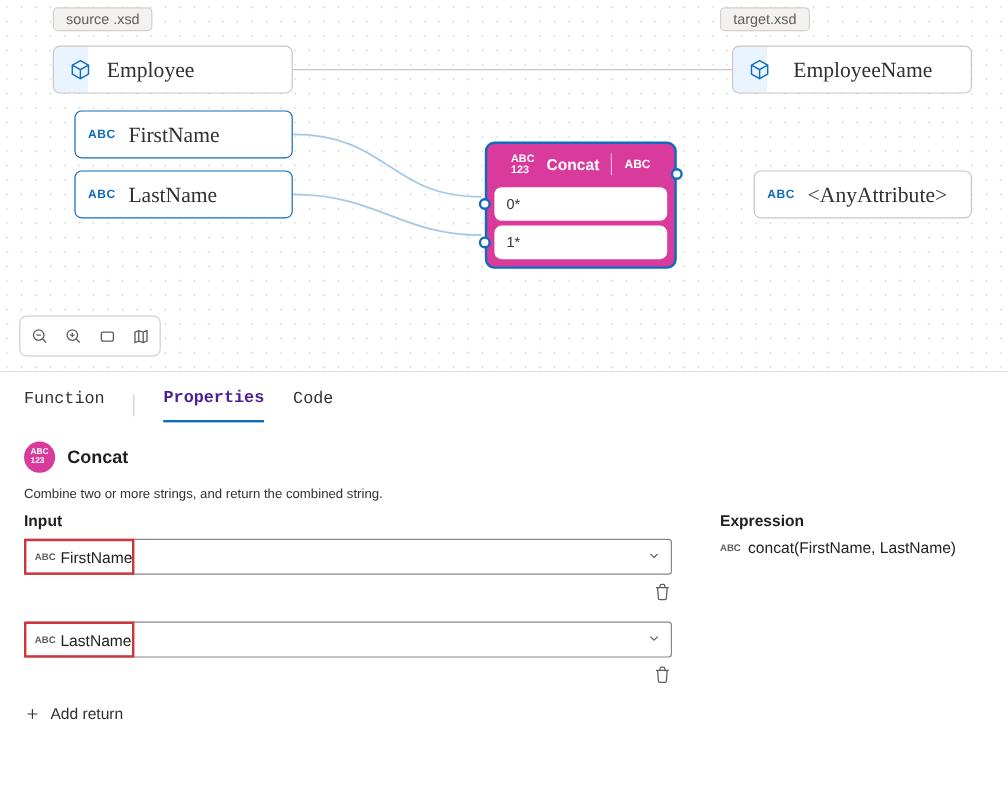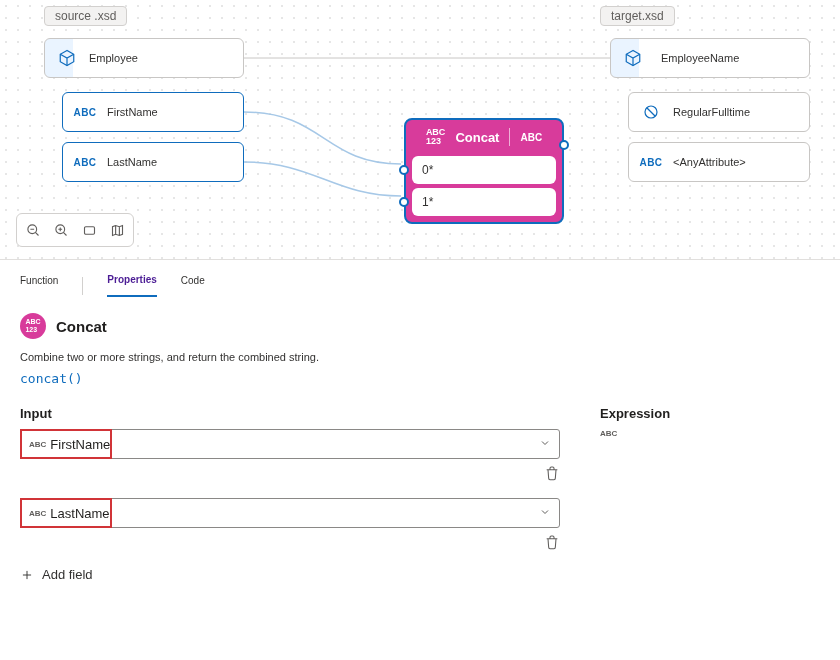--- a/index.html
+++ b/index.html
@@ -6,21 +6,21 @@
   body {
     margin: 0;
     font-family: "Segoe UI", -apple-system, sans-serif;
     font-size: 13px;
     color: #201f1e;
     background: #fff;
     width: 840px;
   }
   .canvas {
     position: relative;
-    height: 260px;
+    height: 310px;
     background-image: radial-gradient(circle, #e6e6e6 1px, transparent 1px);
     background-size: 12px 12px;
     background-position: 0 0;
     border-bottom: 1px solid #e1dfdd;
   }
   .file-tab {
     position: absolute;
     font-size: 12px;
     color: #605e5c;
     background: #f3f2f1;
@@ -40,21 +40,21 @@
     padding: 0 10px;
     gap: 10px;
   }
   .node.selected { border: 1.5px solid #0f6cbd; }
   .node.root { background: linear-gradient(90deg,#eaf4ff 28px,#fff 28px); }
   .node .icon-box {
     width: 24px;
     display:flex;align-items:center;justify-content:center;
     color:#0f6cbd;
   }
-  .node .label { font-size: 11px; color:#323130; white-space:nowrap; overflow:hidden; text-overflow:ellipsis;}
+  .node .label { font-size: 18px; color:#323130; white-space:nowrap; overflow:hidden; text-overflow:ellipsis;font-family:Liberation Serif, serif;}
   .abc { font-weight:700; font-size:10px; color:#0f6cbd; letter-spacing:0.5px; }
   .concat-node {
     position:absolute;
     width: 160px;
     background:#d83b9b;
     border:2px solid #0f6cbd;
     border-radius:8px;
     padding:6px;
   }
   .concat-head {
@@ -80,21 +80,21 @@
   .toolbar {
     position:absolute;left:16px;bottom:12px;
     display:flex;gap:4px;background:#fff;border:1px solid #d2d0ce;
     border-radius:6px;padding:4px;
   }
   .tool-btn{width:24px;height:24px;display:flex;align-items:center;justify-content:center;
     color:#605e5c;border-radius:4px;cursor:pointer;}
   svg.connector{position:absolute;pointer-events:none;}
   
   .tabs { display:flex;gap:24px;padding:14px 20px 0;align-items:center;}
-  .tab { font-size:10px;color:#323130;padding-bottom:10px;cursor:pointer;}
+  .tab { font-size:14px;color:#323130;padding-bottom:10px;cursor:pointer;font-family:Liberation Mono, monospace;}
   .tab.active{ color:#4c1d95;font-weight:600;border-bottom:2px solid #0f6cbd;}
   .tab-sep{width:1px;height:18px;background:#d2d0ce;}
   .panel { padding: 16px 20px; }
   .fn-title{display:flex;align-items:center;gap:10px;margin-bottom:12px;}
   .fn-badge{width:26px;height:26px;border-radius:50%;background:#d83b9b;
     display:flex;flex-direction:column;align-items:center;justify-content:center;
     color:#fff;font-size:7px;font-weight:700;line-height:8px;}
   .fn-name{font-size:15px;font-weight:600;}
   .desc{font-size:11px;color:#323130;margin-bottom:8px;}
   .code{font-family:Consolas,monospace;color:#0f6cbd;font-size:13px;margin-bottom:20px;}
@@ -150,29 +150,20 @@
 
   <div class="node root" style="top:38px;left:610px;width:200px;gap:16px;">
     <span class="icon-box">
       <svg width="18" height="18" viewBox="0 0 24 24" fill="none" stroke="#0f6cbd" stroke-width="1.6">
           <path d="M12 2 3 7v10l9 5 9-5V7l-9-5Z"></path>
           <path d="M3 7l9 5 9-5M12 22V12"></path>
         </svg>
     </span>
     <span class="label">EmployeeName</span>
   </div>
-  <div class="node" style="top:92px;left:628px;">
-    <span class="icon-box">
-      <svg width="16" height="16" viewBox="0 0 24 24" fill="none" stroke="#0f6cbd" stroke-width="1.8">
-          <circle cx="12" cy="12" r="9"></circle>
-          <path d="M6 6l12 12"></path>
-        </svg>
-    </span>
-    <span class="label">RegularFulltime</span>
-  </div>
   <div class="node" style="top:142px;left:628px;">
     <span class="icon-box abc">ABC</span>
     <span class="label">&lt;AnyAttribute&gt;</span>
   </div>
 
   <div class="concat-node" style="top:118px;left:404px;">
     <div class="concat-head">
       <div class="abc-white">ABC<br>123</div>
       <span>Concat</span>
       <div class="divider"></div>
@@ -229,21 +220,20 @@
   <div class="tab active"><span>Properties</span></div>
   <div class="tab"><span>Code</span></div>
 </div>
 
 <div class="panel">
   <div class="fn-title">
     <div class="fn-badge">ABC<br>123</div>
     <div class="fn-name">Concat</div>
   </div>
   <div class="desc">Combine two or more strings, and return the combined string.</div>
-  <div class="code">concat()</div>
 
   <div class="cols">
     <div class="col-left">
       <div class="section-label">Input</div>
 
       <div class="input-row">
         <div class="red-box"></div>
         <span class="abc-sm">ABC</span>
         <span class="val">FirstName</span>
         <span class="chev">
@@ -271,24 +261,25 @@
       <div class="trash">
         <svg width="16" height="16" viewBox="0 0 24 24" fill="none" stroke="#605e5c" stroke-width="1.6">
             <path d="M4 7h16M9 7V5a2 2 0 0 1 2-2h2a2 2 0 0 1 2 2v2M6 7l1 13a2 2 0 0 0 2 2h6a2 2 0 0 0 2-2l1-13"></path>
           </svg>
       </div>
 
       <div class="add-field">
         <svg width="14" height="14" viewBox="0 0 24 24" fill="none" stroke="#323130" stroke-width="1.6">
             <path d="M12 5v14M5 12h14"></path>
           </svg>
-        <span>Add field</span>
+        <span>Add return</span>
       </div>
     </div>
 
     <div>
       <div class="section-label">Expression</div>
       <div class="expr-line">
         <span class="abc-sm">ABC</span>
+        <span>concat(FirstName, LastName)</span>
       </div>
     </div>
   </div>
 </div>
 
 </body></html>

